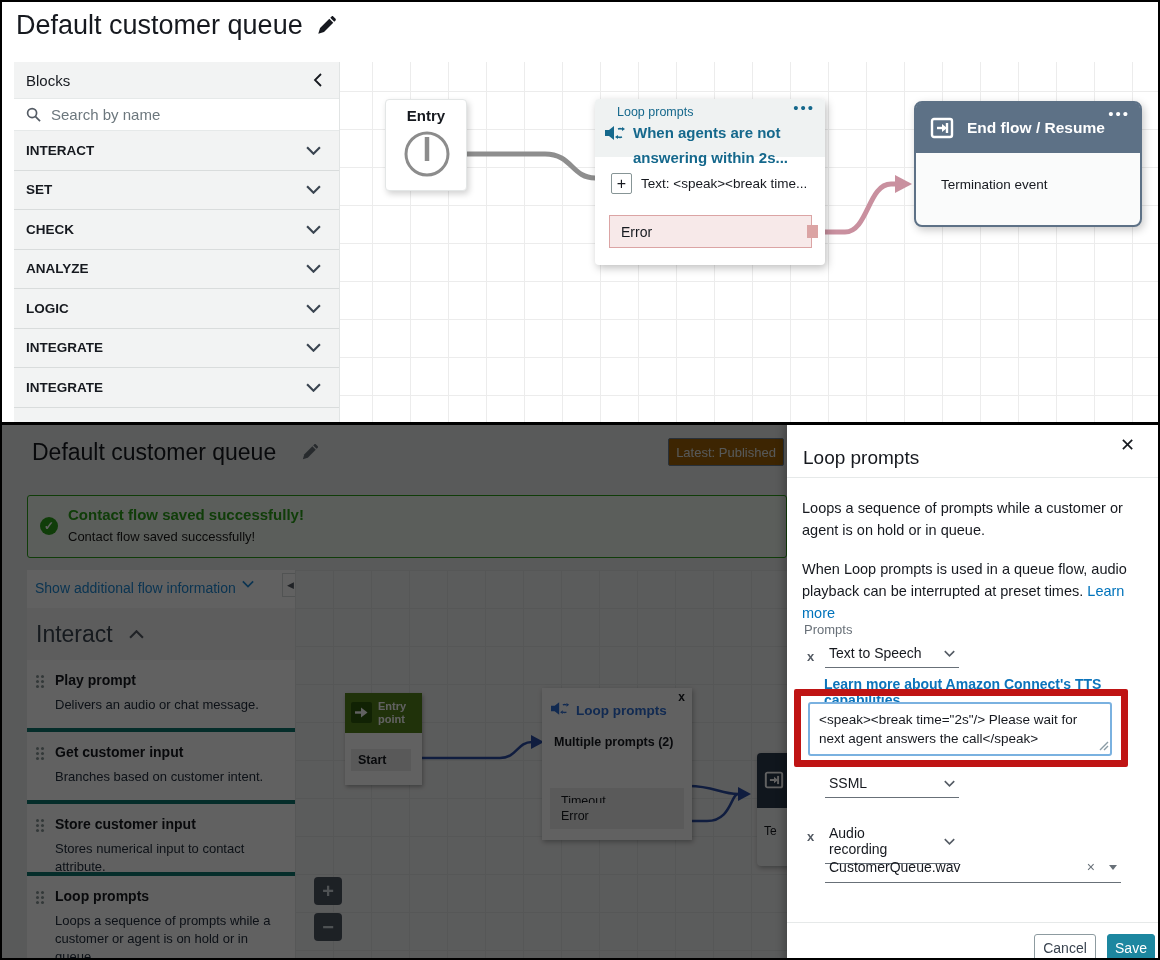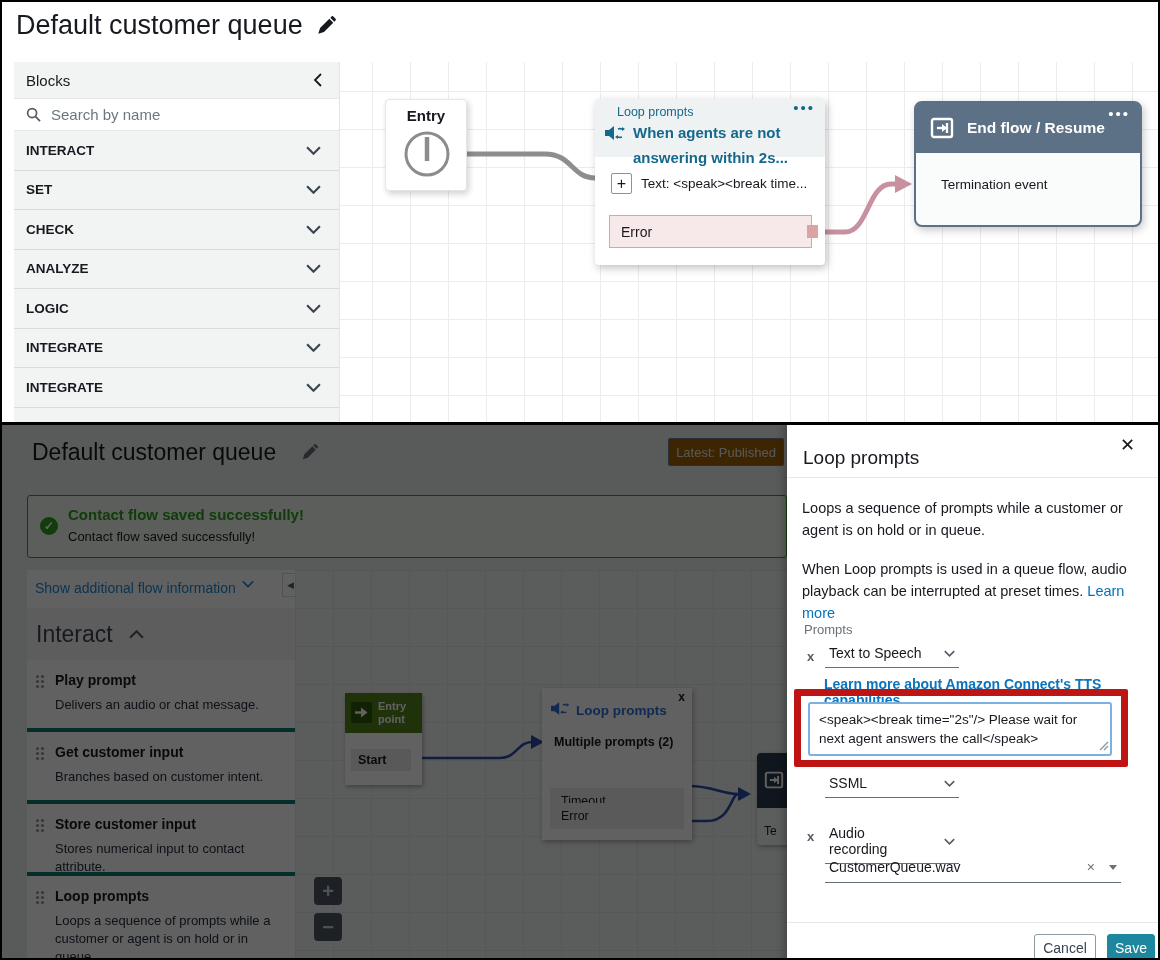--- a/index.html
+++ b/index.html
@@ -64,21 +64,21 @@
   .entry2-head .lbl{position:absolute;left:33px;top:7px;font-size:11px;font-weight:bold;color:#fff;line-height:13px;}
   .e2-icon{position:absolute;left:6px;top:9px;width:21px;height:21px;background:#2f5a0c;border-radius:2px;display:flex;align-items:center;justify-content:center;}
   .start-row{position:absolute;left:6px;top:56px;width:60px;height:22px;background:#e9eaea;font-size:12.5px;font-weight:bold;
     color:#16191f;display:flex;align-items:center;padding-left:7px;}
   .loop2{left:247px;top:118px;width:150px;height:152px;background:#fff;box-shadow:1px 2px 5px rgba(0,0,0,.3);z-index:2;}
   .loop2 .close-x{position:absolute;right:7px;top:2px;font-size:12px;font-weight:bold;color:#16191f;cursor:pointer;}
   .loop2-title{position:absolute;left:34px;top:15px;font-size:13.5px;font-weight:bold;color:#2f6fd6;}
   .loop2-sub{position:absolute;left:12px;top:47px;font-size:12.5px;font-weight:bold;color:#16191f;}
   .loop2-row{position:absolute;left:8px;width:134px;height:26px;background:#ededed;font-size:12.5px;color:#16191f;
     display:flex;align-items:center;padding-left:11px;}
-  .end2{left:462px;top:183px;width:34px;height:92px;border-radius:4px 0 0 4px;background:#f2f3f3;box-shadow:1px 2px 5px rgba(0,0,0,.3);z-index:2;}
+  .end2{left:462px;top:183px;width:34px;height:113px;border-radius:4px 0 0 4px;background:#f2f3f3;box-shadow:1px 2px 5px rgba(0,0,0,.3);z-index:2;}
   .end2-head{height:55px;background:#2c3b4e;border-radius:4px 0 0 0;position:relative;}
   .end2-body{font-size:12px;color:#16191f;padding:16px 0 0 7px;}
   .zbtn{width:28px;height:28px;background:#4d5763;border-radius:4px;color:#cfd8de;font-size:20px;font-weight:bold;
     display:flex;align-items:center;justify-content:center;cursor:pointer;z-index:3;}
   .dim{left:0;top:0;width:785px;height:538px;background:rgba(0,0,0,.62);z-index:5;pointer-events:none;}
   
   .panel{left:785px;top:0;width:373px;height:538px;background:#fff;z-index:6;box-shadow:-3px 0 8px rgba(0,0,0,.25);}
   .panel-title{position:absolute;left:16px;top:22px;font-size:19px;font-weight:500;color:#16191f;}
   .panel-close{position:absolute;left:333px;top:9px;font-size:18px;color:#16191f;cursor:pointer;}
   .pdiv{position:absolute;left:0;width:373px;height:1px;background:#e6e9e9;}

